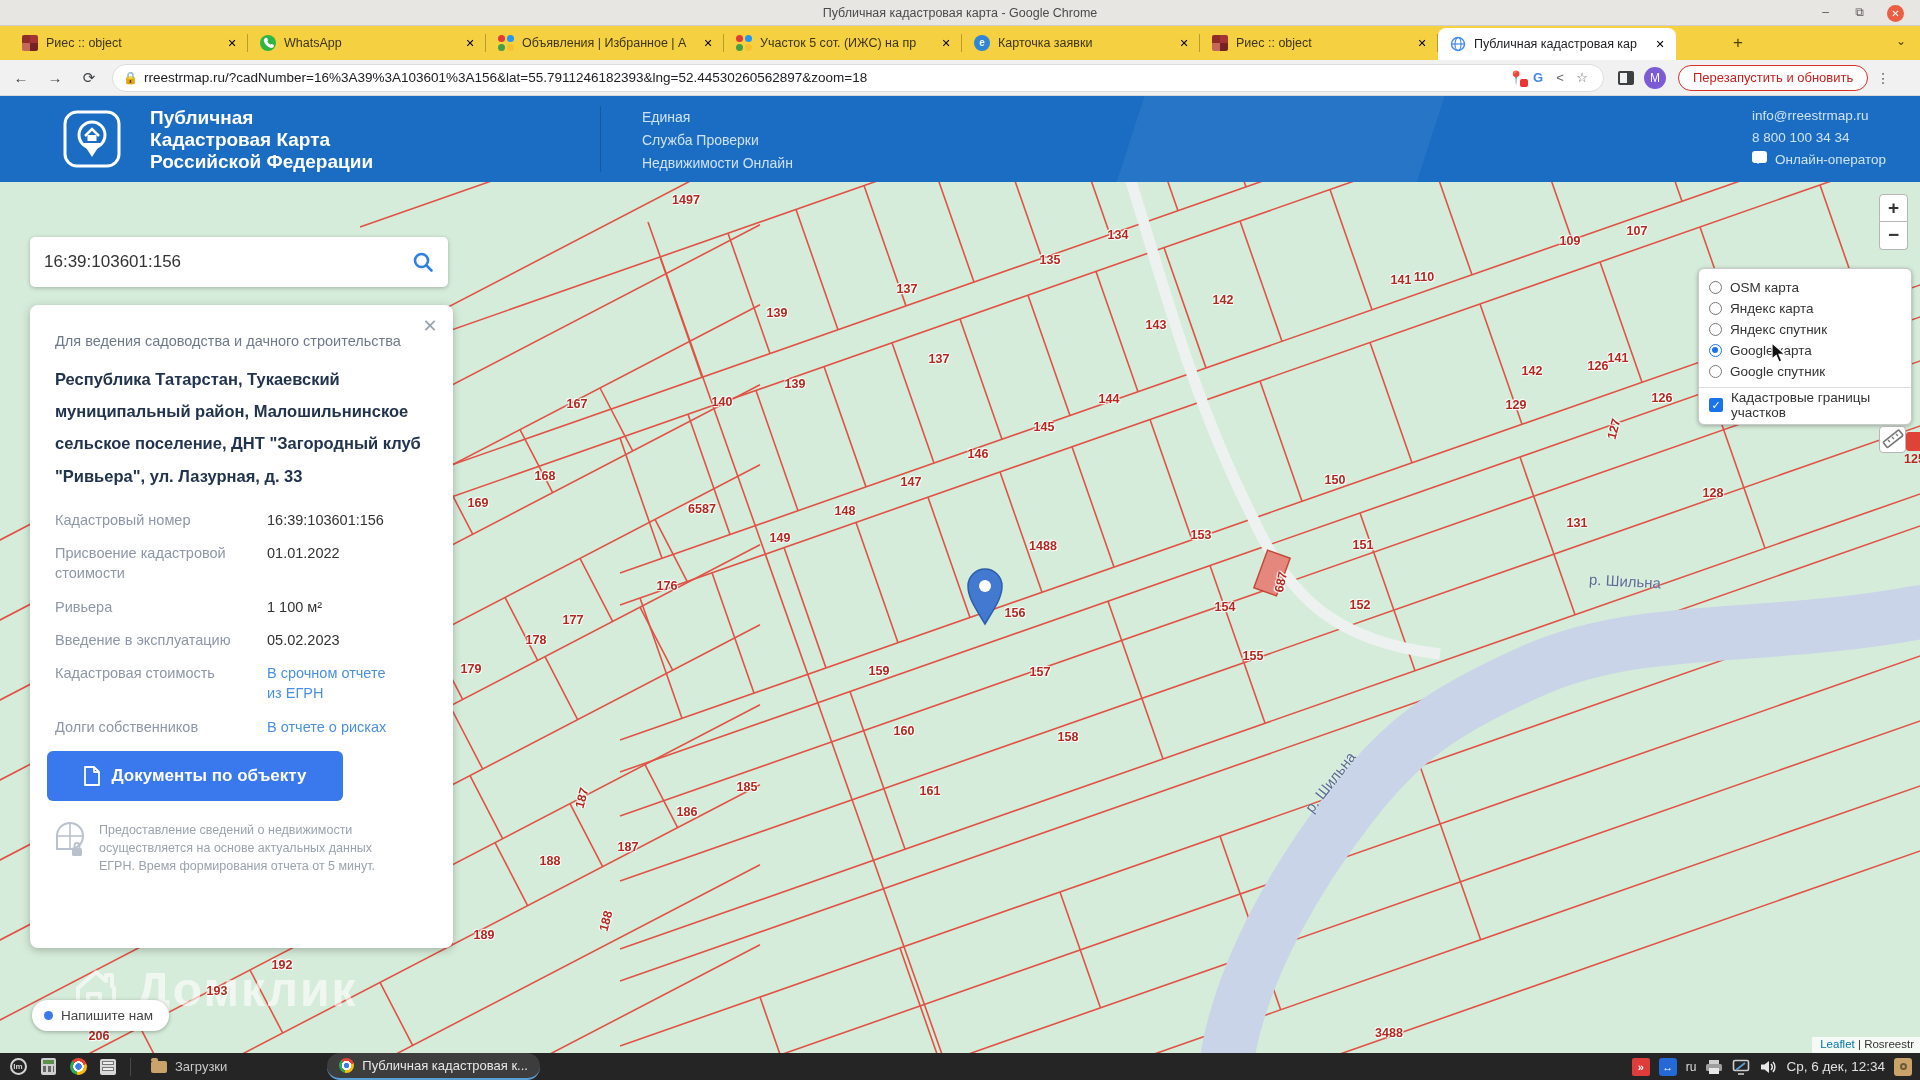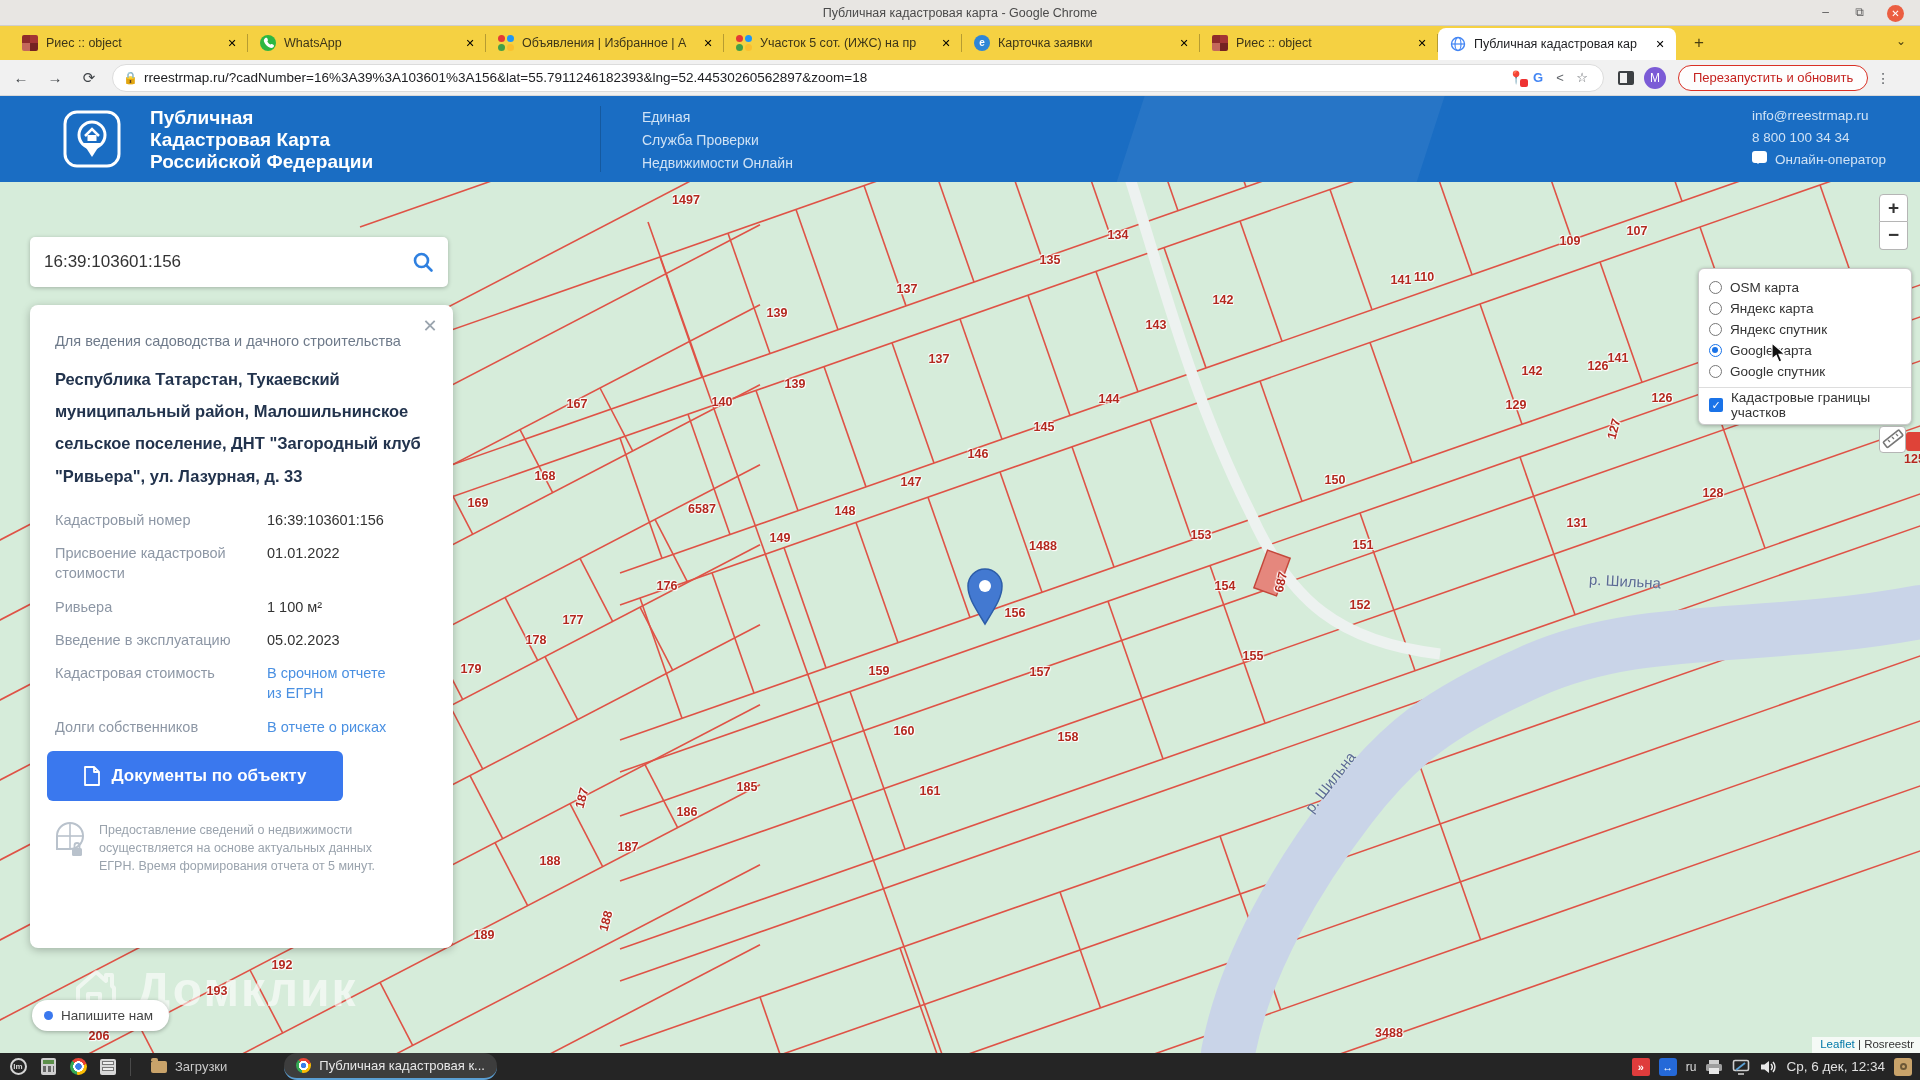--- a/index.html
+++ b/index.html
@@ -8,21 +8,21 @@
   #screen { position:relative; width:1920px; height:1080px; background:#d6ecda; }
   .abs { position:absolute; }
 
   
   #titlebar { left:0; top:0; width:1920px; height:26px; background:#e8e6e3; border-bottom:1px solid #d0cecb; }
   #title-text { width:100%; text-align:center; line-height:26px; font-size:12.5px; color:#4a4a4a; }
   .winctl { top:5px; width:17px; height:17px; line-height:15px; text-align:center; font-size:12px; color:#5a5a5a; cursor:default; }
   #win-close { background:#eb5e41; border-radius:50%; color:#fff; font-size:10px; line-height:17px; }
 
   
-  #tabbar { left:0; top:26px; width:1920px; height:34px; background:#f5d142; display:flex; align-items:flex-end; }
+  #tabbar { left:0; top:26px; width:1920px; height:34px; background:#f5d142; display:flex; align-items:flex-end;gap:39px; }
   .tab { height:34px; width:238px; display:flex; align-items:center; padding:0 8px 0 12px; position:relative; }
   .tab .sep { position:absolute; right:0; top:8px; height:18px; width:1px; background:rgba(0,0,0,.25); }
   .tab.active { background:#fff; border-radius:8px 8px 0 0; height:32px; width:238px; }
   .tab .t-title { flex:1; font-size:12.5px; color:#3c3518; white-space:nowrap; overflow:hidden; margin-left:8px; }
   .tab.active .t-title { color:#202124; }
   .tab .t-x { width:16px; height:16px; line-height:16px; text-align:center; font-size:11px; color:#5f5majors;) color:#5f5636; border-radius:50%; }
   .fav { width:16px; height:16px; flex:0 0 16px; border-radius:3px; position:relative; }
   .fav-ries { background:conic-gradient(#a33434 0 25%, #742222 0 50%, #c4685a 0 75%, #8e2b2b 0); border-radius:2px; }
   .fav-dots { background:none; }
   .fav-dots i { position:absolute; width:7px; height:7px; border-radius:50%; }
@@ -404,21 +404,21 @@
         <div class="plabel" style="left: 545px; top: 294px;">168</div>
         <div class="plabel" style="left: 478px; top: 321px;">169</div>
         <div class="plabel" style="left: 667px; top: 404px;">176</div>
         <div class="plabel" style="left: 573px; top: 438px;">177</div>
         <div class="plabel" style="left: 536px; top: 458px;">178</div>
         <div class="plabel" style="left: 471px; top: 487px;">179</div>
         <div class="plabel" style="left: 1335px; top: 298px;">150</div>
         <div class="plabel" style="left: 1363px; top: 363px;">151</div>
         <div class="plabel" style="left: 1201px; top: 353px;">153</div>
         <div class="plabel" style="left: 1360px; top: 423px;">152</div>
-        <div class="plabel" style="left: 1225px; top: 404px;">154</div>
+        <div class="plabel" style="left: 1225px; top: 425px;">154</div>
         <div class="plabel" style="left: 1253px; top: 474px;">155</div>
         <div class="plabel" style="left: 1281px; top: 400px; transform: translate(-50%, -50%) rotate(-78deg);">687</div>
         <div class="plabel" style="left: 1015px; top: 431px;">156</div>
         <div class="plabel" style="left: 1040px; top: 490px;">157</div>
         <div class="plabel" style="left: 1068px; top: 555px;">158</div>
         <div class="plabel" style="left: 879px; top: 489px;">159</div>
         <div class="plabel" style="left: 904px; top: 549px;">160</div>
         <div class="plabel" style="left: 930px; top: 609px;">161</div>
         <div class="plabel" style="left: 747px; top: 605px;">185</div>
         <div class="plabel" style="left: 687px; top: 630px;">186</div>
@@ -573,21 +573,21 @@
         <div class="filecab">
           <i></i>
           <i></i>
         </div>
       </div>
     <div class="tb-div"></div>
     <div class="tb-item">
       <div class="folder"></div>
       <span>Загрузки</span>
     </div>
-    <div class="tb-item active" style="margin-left:45px;border-radius:13px;">
+    <div class="tb-item active" style="margin-left:88px;border-radius:13px;">
       <div class="chrome-ball" style="width:15px;height:15px;"></div>
       <span>Публичная кадастровая к...</span>
     </div>
     <div id="tray">
       <div class="tray-ic anydesk">»</div>
       <div class="tray-ic teamviewer">↔</div>
       <div class="tray-ic lang">ru</div>
       <svg class="tray-ic" width="18" height="16" viewBox="0 0 18 16">
         <rect x="4" y="1" width="10" height="4" fill="#cfcfcf"></rect>
           <rect x="1" y="5" width="16" height="7" rx="1.5" fill="#9e9e9e"></rect>

